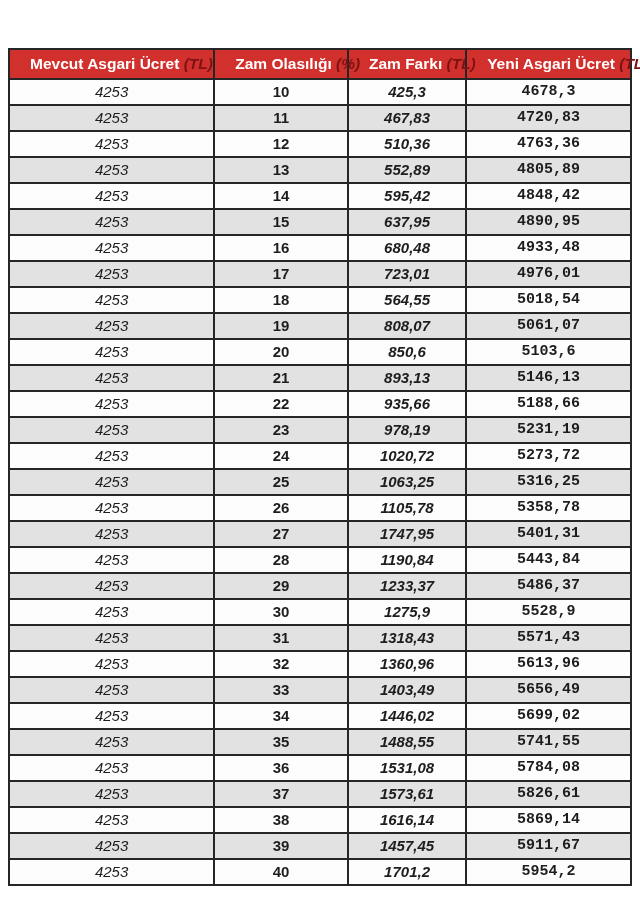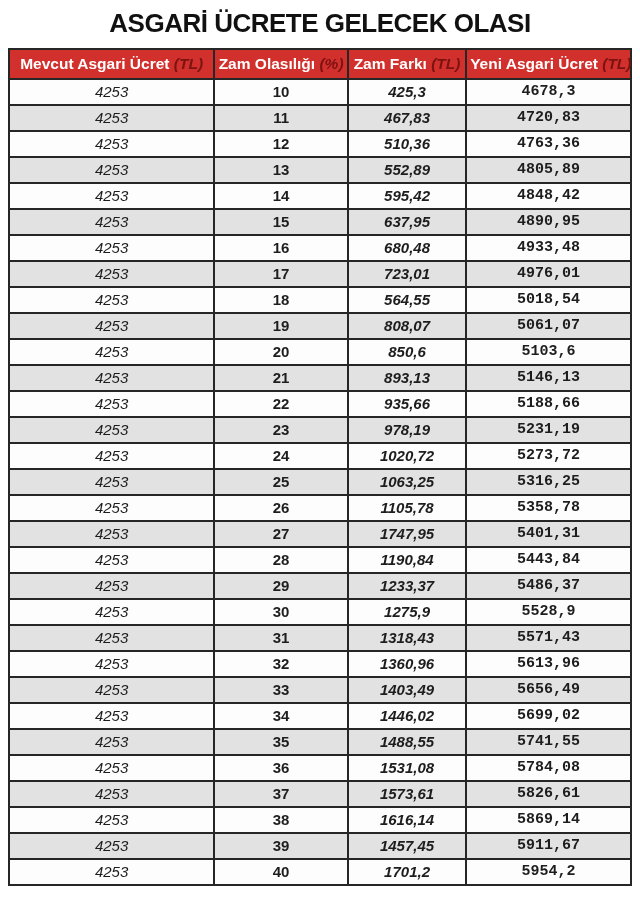--- a/index.html
+++ b/index.html
@@ -41,21 +41,21 @@
   table.wage-table th,
   table.wage-table td {
     border: 2px solid var(--border);
   }
   table.wage-table th {
     background: var(--header-bg);
     color: var(--header-text);
     font-size: 15.5px;
     font-weight: bold;
     text-align: center;
-    padding: 5px 3px;
+    padding: 5px 20px;
     white-space: nowrap;
   }
   table.wage-table th .suffix {
     font-style: italic;
     font-weight: bold;
     color: var(--header-suffix);
   }
   table.wage-table td {
     font-size: 15px;
     line-height: 18px;
@@ -78,21 +78,21 @@
   }
   td.col-1 { font-weight: bold; }
   td.col-2 { font-weight: bold; font-style: italic; margin-top: 20px; }
   td.col-3 { font-weight: bold; font-family: Liberation Mono, monospace; }
 </style>
 </head>
 <body>
 
 <div class="page">
   <h1 class="title">
-    <span>ASGARİ ÜCRETE GELECEK OLASI</span><br>
+    <br>
   </h1>
 
   <table class="wage-table">
     <colgroup>
         <col style="width: 33%;">
         <col style="width: 21.5%;">
         <col style="width: 19%;">
         <col style="width: 26.5%;">
       </colgroup>
     <thead>

